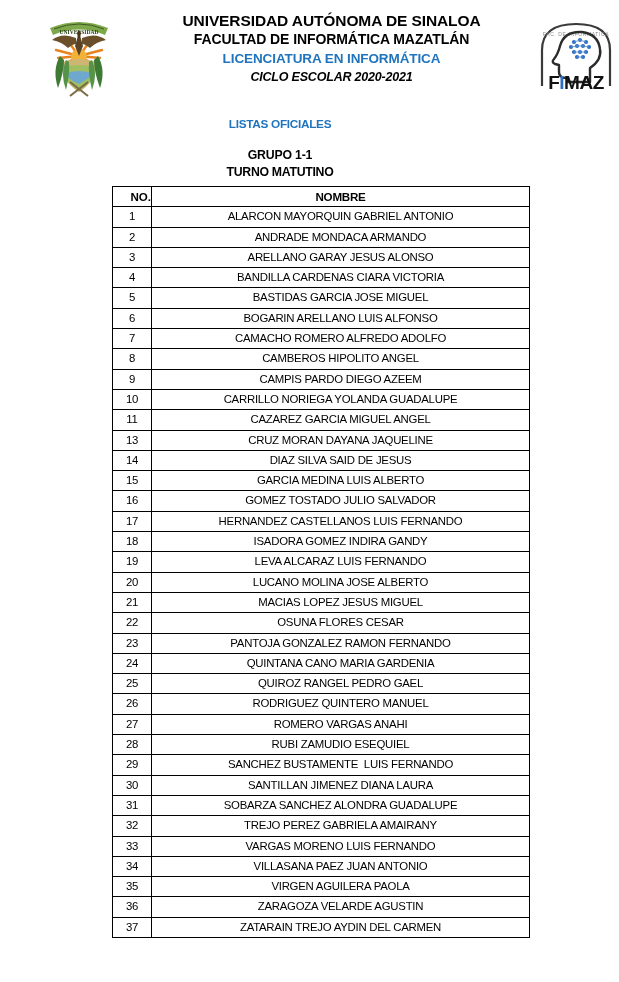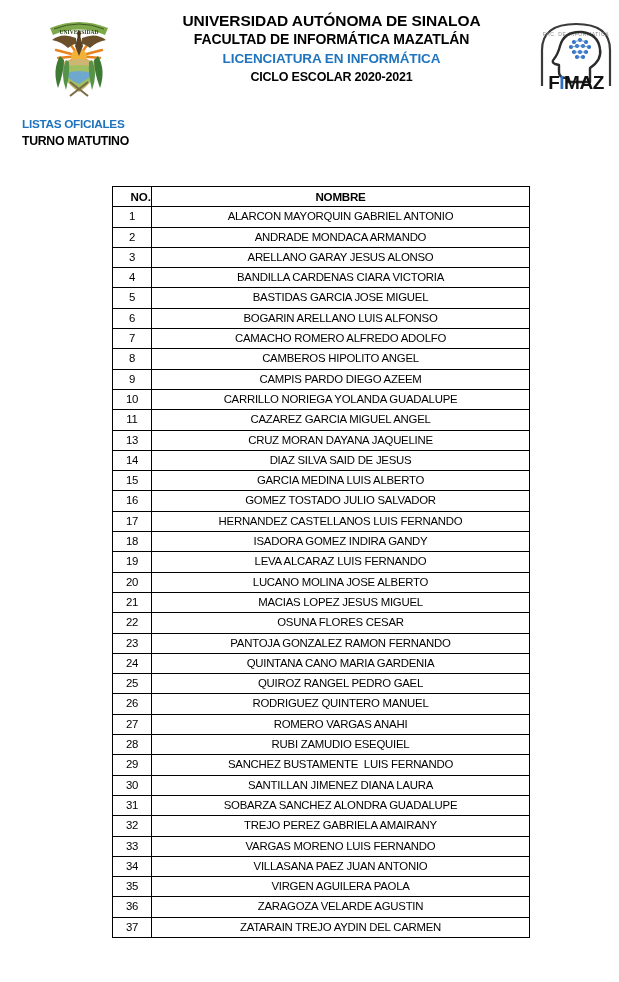--- a/index.html
+++ b/index.html
@@ -66,24 +66,26 @@
     font-weight: bold;
     color: #1f74bd;
     letter-spacing: -0.1px;
     line-height: 19px;
   }
   .t-ciclo {
     font-size: 12.5px;
     font-weight: bold;
     letter-spacing: -0.2px;
     line-height: 18px;
+    font-style: italic;
   }
 
   
   .sub-block {
+    text-align: center;
     width: 516px;
   }
   .t-listas {
     font-size: 11.8px;
     font-weight: bold;
     color: #1f74bd;
     letter-spacing: -0.3px;
     margin-top: 6px;
     line-height: 17px;
   }
@@ -228,20 +230,21 @@
             <line x1="47" y1="41" x2="53" y2="41"></line>
         </g>
 
         <text x="46" y="73" font-size="19" text-anchor="middle" fill="#111111" font-family="'Liberation Sans', sans-serif" font-weight="bold" letter-spacing="-0.5">F<tspan fill="#2f6fc4">I</tspan>MAZ</text>
       </svg>
     </div>
   </div>
 
   <div class="sub-block">
     <div class="t-listas">LISTAS OFICIALES</div>
+    <div class="t-grupo">GRUPO 1-1</div>
     <div class="t-turno">TURNO MATUTINO</div>
   </div>
 
   <div class="table-wrap">
     <table class="roster">
       <colgroup>
         <col class="c-no">
         <col class="c-nombre">
       </colgroup>
       <thead>

